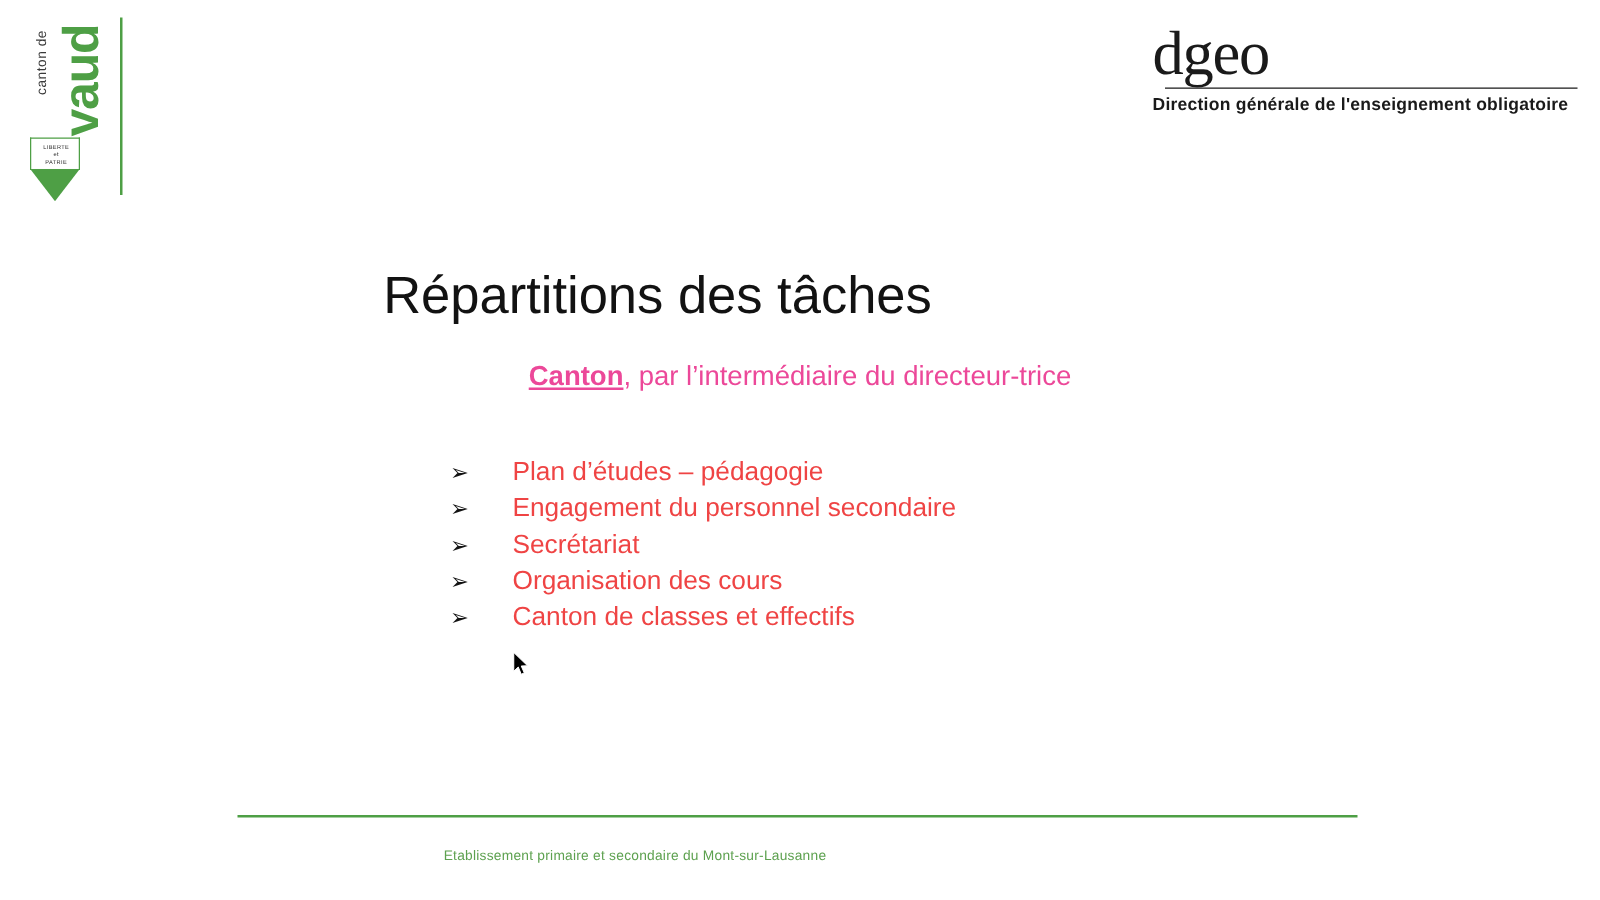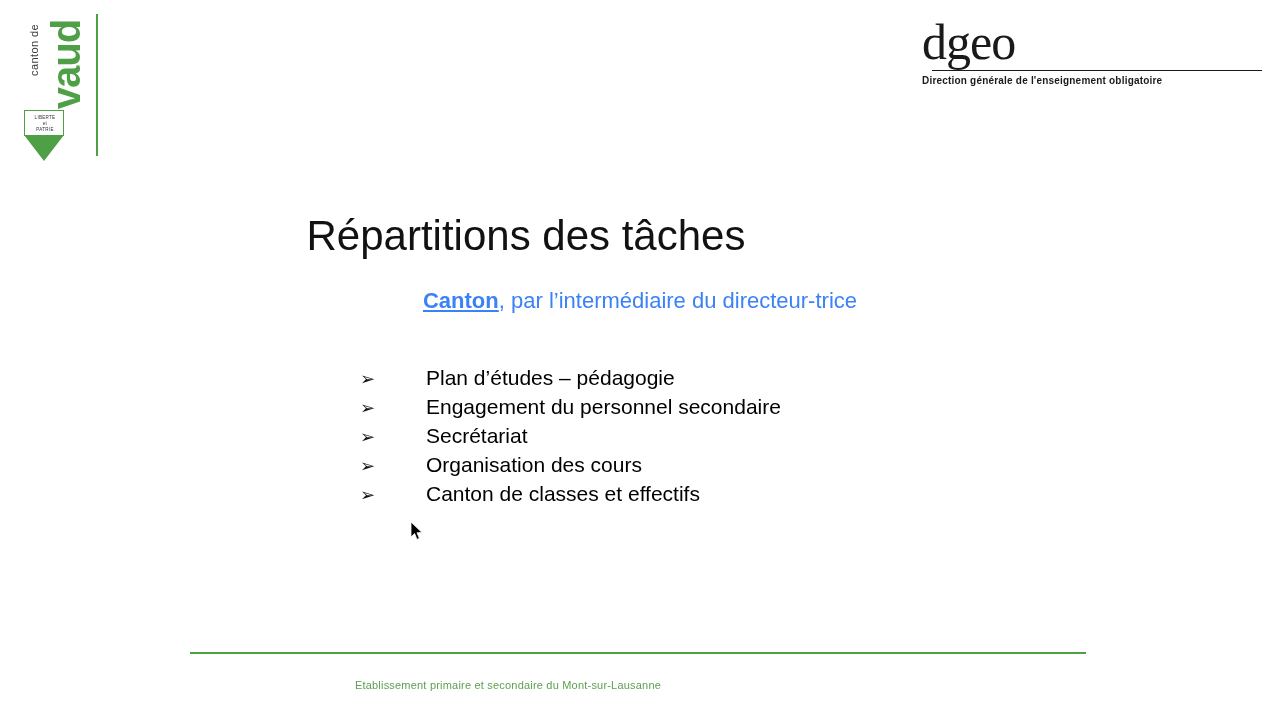--- a/index.html
+++ b/index.html
@@ -125,21 +125,21 @@
   }
   .dgeo-rule {
     margin-top: 2px;
     width: 330px;
     height: 1px;
     background: #1a1a1a;
     margin-left: auto;
   }
   .dgeo-sub {
     margin-top: 4px;
-    font-size: 10px;
+    font-size: 14px;
     font-weight: bold;
     color: #1a1a1a;
     letter-spacing: 0.2px;
     padding-right: 2px;
   }
   
   .slide-title {
     position: absolute;
     left: 0;
     top: 212px;
@@ -149,21 +149,21 @@
     color: #121212;
     font-family: "Liberation Sans", sans-serif;
   }
   .slide-subtitle {
     position: absolute;
     left: 0;
     top: 288px;
     width: 1280px;
     text-align: center;
     font-size: 22px;
-    color: #3b82f6;
+    color: #ec4899;
   }
   .slide-subtitle .emph {
     font-weight: bold;
     text-decoration: underline;
   }
   .bullets {
     position: absolute;
     left: 360px;
     top: 366px;
     width: 760px;
@@ -174,22 +174,21 @@
     height: 29px;
   }
   .bullet-marker {
     width: 50px;
     font-size: 18px;
     color: #121212;
     flex: none;
   }
   .bullet-text {
     font-size: 21px;
-    color: #000000;
-    margin-left: 16px;
+    color: #ef4444;
   }
   
   .footer-rule {
     position: absolute;
     left: 190px;
     top: 652px;
     width: 896px;
     height: 2px;
     background: #4e9f45;
   }

